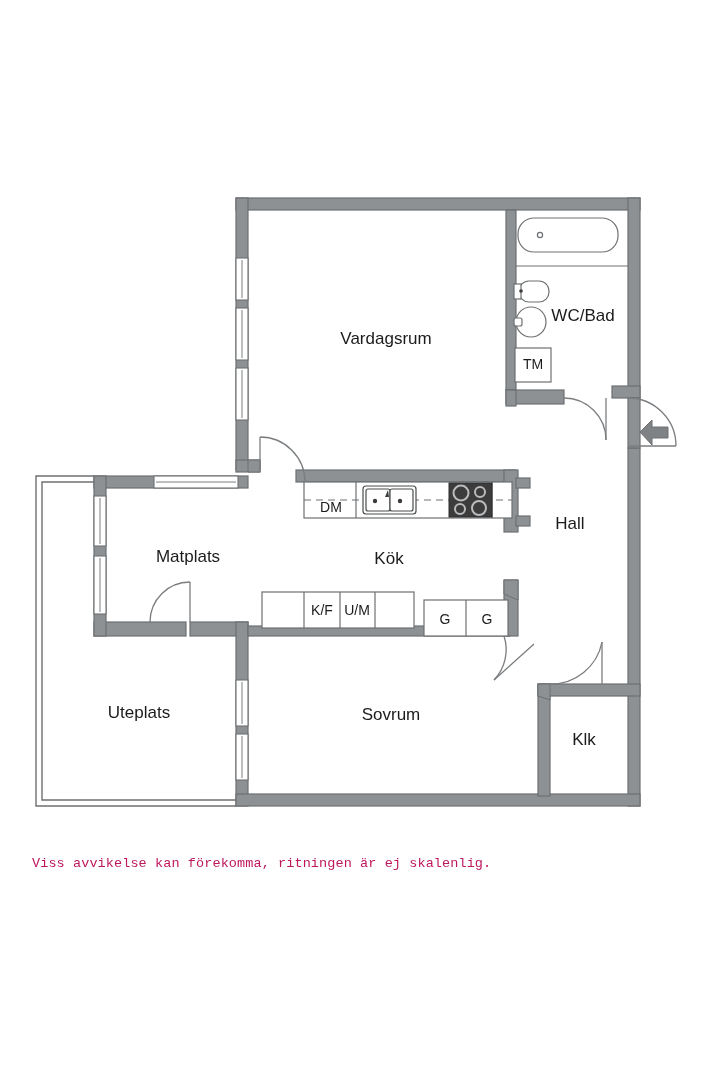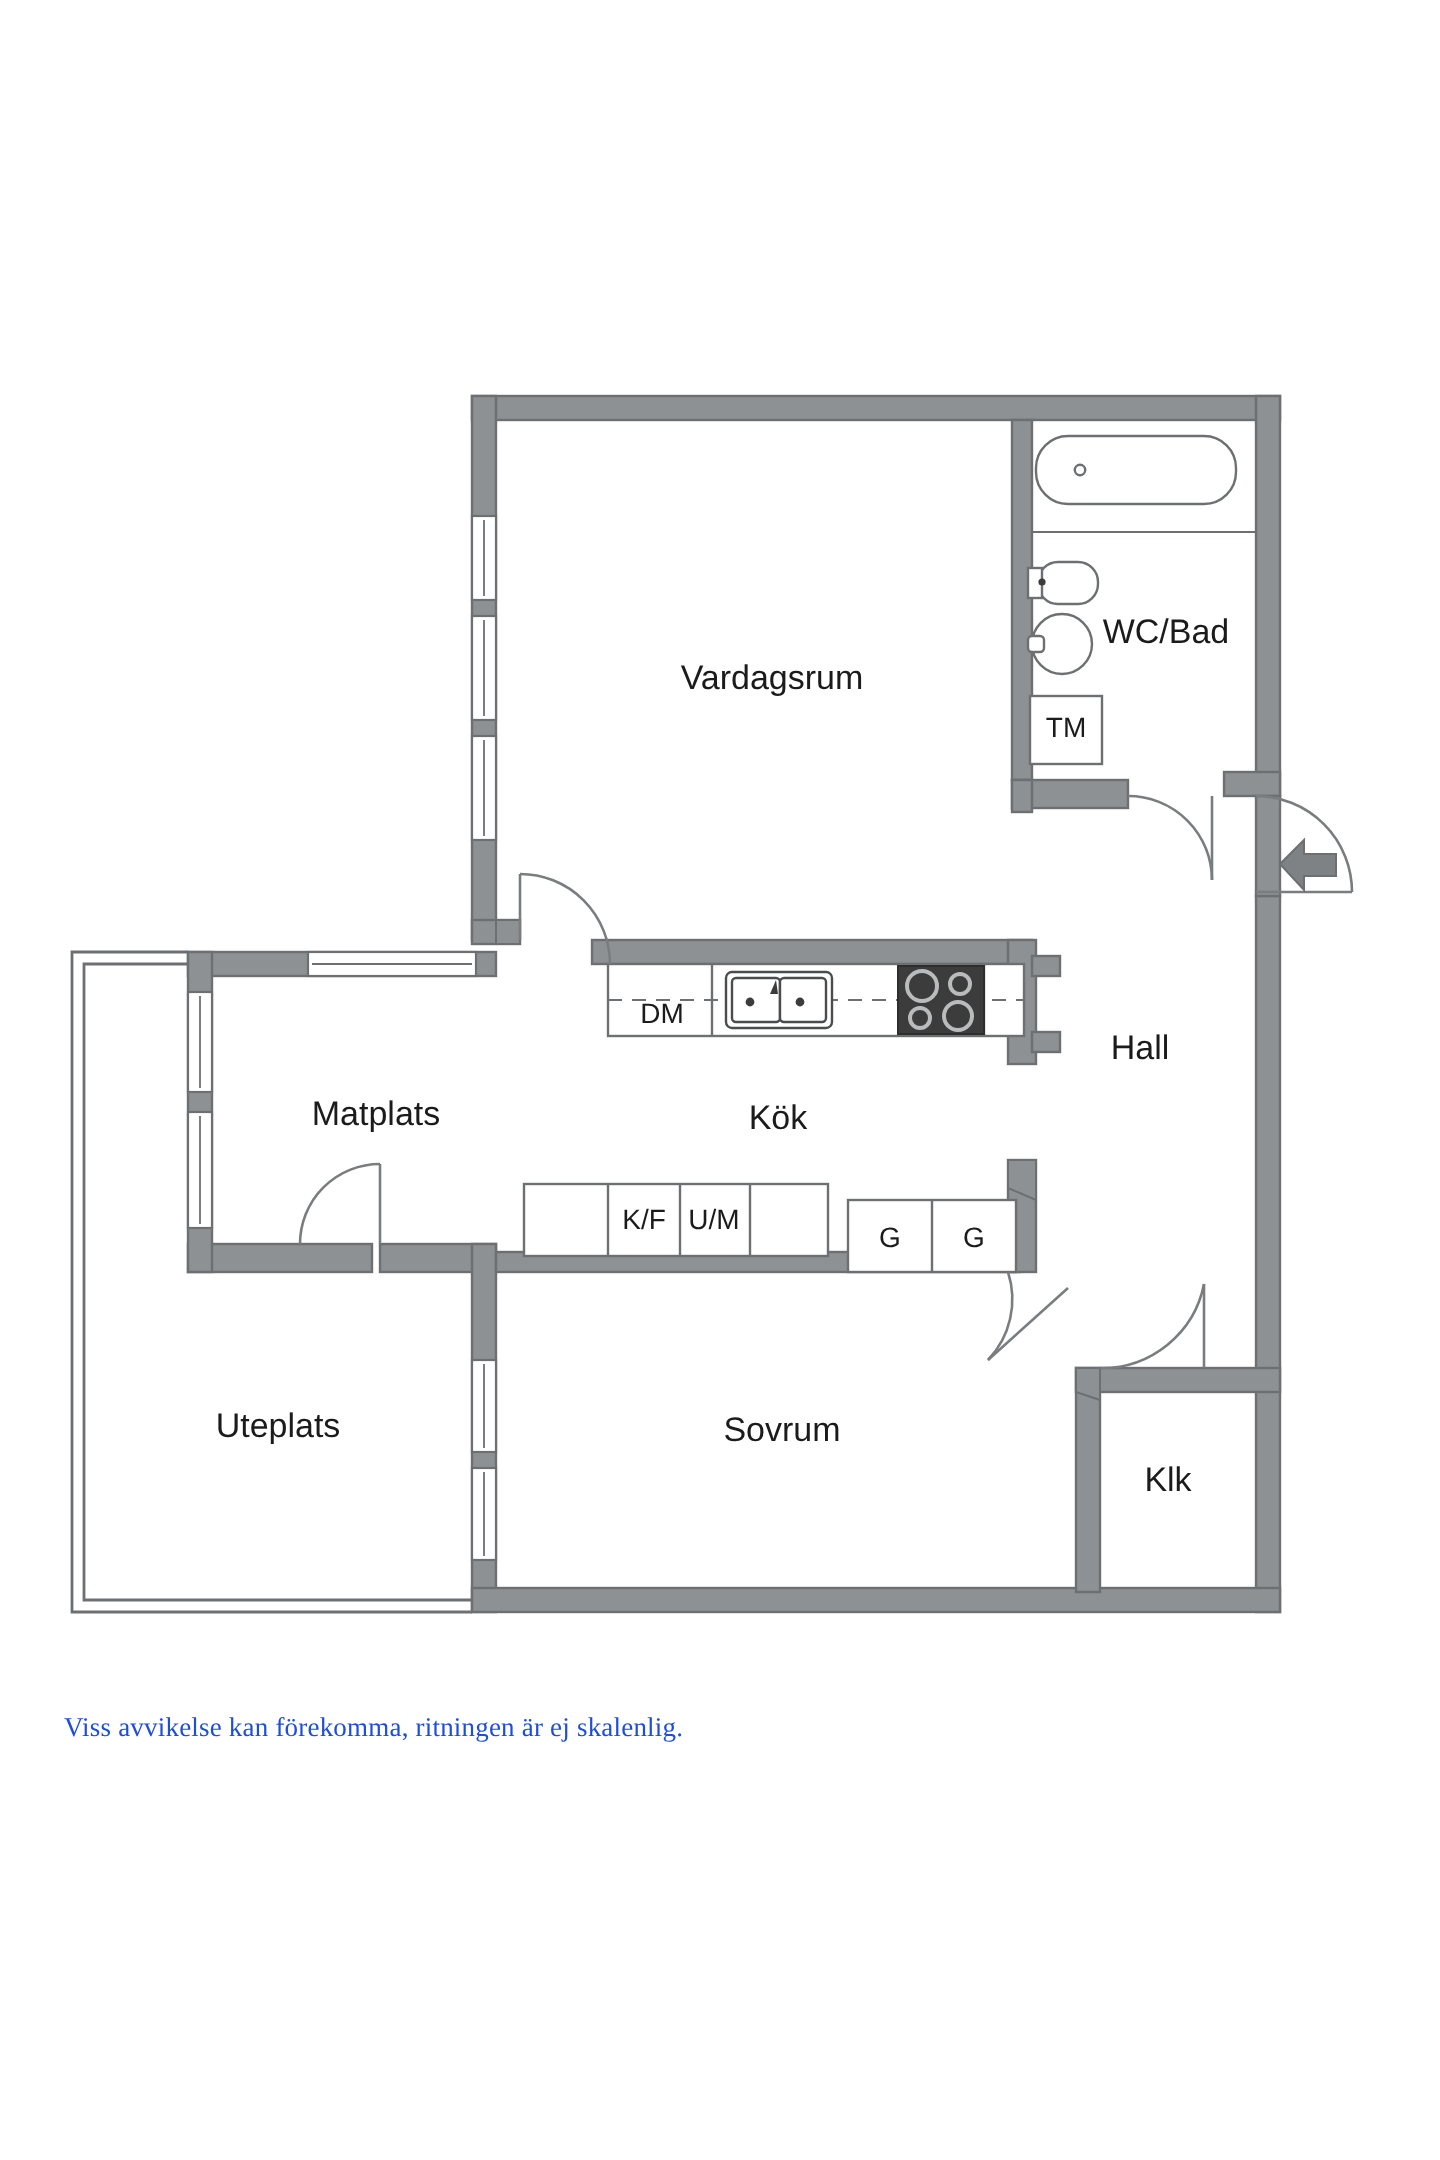--- a/index.html
+++ b/index.html
@@ -38,23 +38,23 @@
     font-family: "Liberation Sans", sans-serif;
     font-size: 14px;
     fill: #1b1b1b;
     text-anchor: middle;
     dominant-baseline: middle;
   }
   .disclaimer-text {
     position: absolute;
     left: 32px;
     top: 856px;
-    font-family: Liberation Serif, serif;
+    font-family: Liberation Mono, monospace;
     font-size: 13.5px;
-    color: #1d4ed8;
+    color: #be185d;
     letter-spacing: 0.1px;
     white-space: nowrap;
   }
 </style>
 </head>
 <body>
 
 <div id="plan-root">
 
   <svg id="floorplan-svg" viewBox="0 0 720 1080" xmlns="http://www.w3.org/2000/svg">

